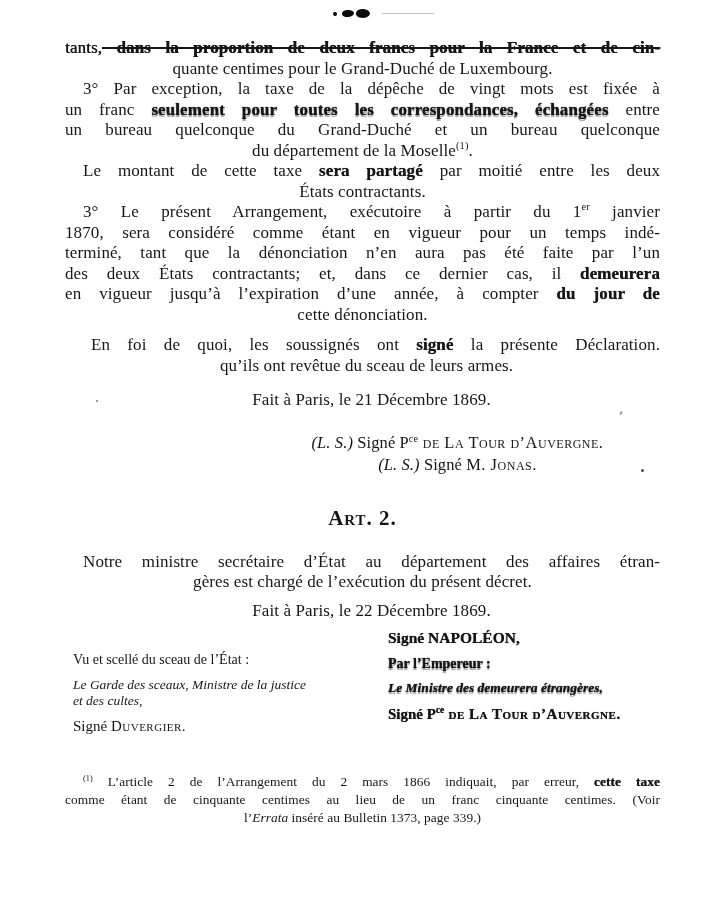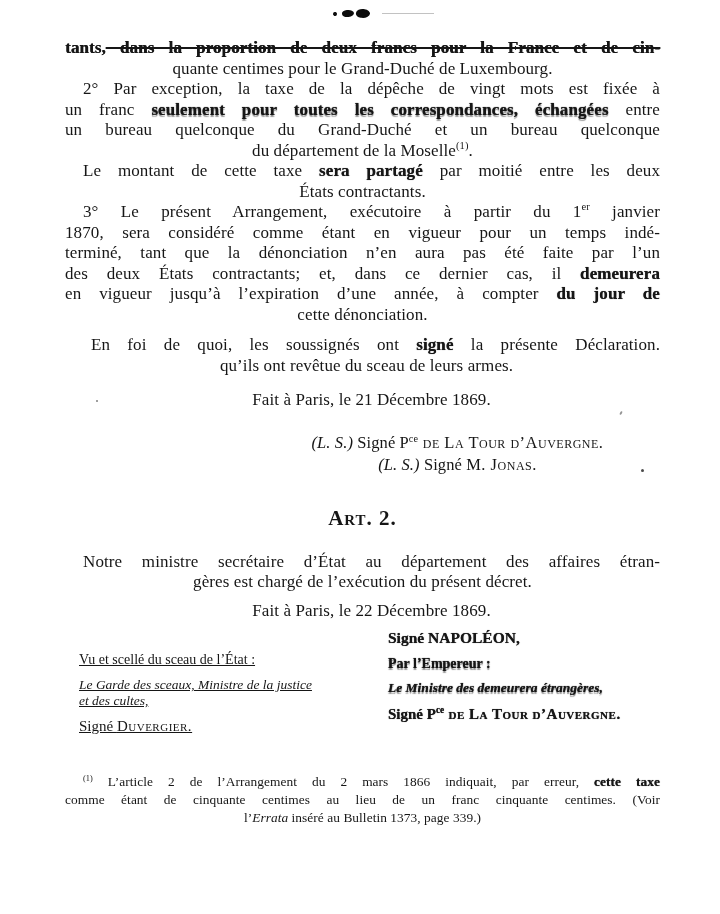--- a/index.html
+++ b/index.html
@@ -19,21 +19,21 @@
   }
   .ln{
     font-size:17px;
     line-height:20.5px;
     letter-spacing:.1px;
     white-space:normal;
   }
   .j{text-align:justify;text-align-last:justify;}
   .l{text-align:center;}
   .ind{text-indent:18px;}
-  .heavy{font-weight:700;text-shadow:.4px 0 0 currentColor;}
+  .heavy{font-weight:400;text-shadow:.4px 0 0 currentColor;}
   .struck{font-weight:700;text-decoration:line-through;text-decoration-thickness:2.2px;text-shadow:.4px 0 0 currentColor;}
   .smz{font-weight:700;text-shadow:0 0 .7px rgba(0,0,0,.85);}
   .smzh{font-weight:700;text-shadow:0 0 1px rgba(0,0,0,.9),0 1.5px 1px rgba(0,0,0,.4);}
   .sup{vertical-align:super;font-size:62%;line-height:0;}
   .it{font-style:italic;}
   .sc{font-variant:small-caps;letter-spacing:.5px;}
   .gap10{margin-top:10px;margin-left:8px;}
   .gap14{margin-top:14px;}
   .sigblock1{margin-top:21px;margin-left:190px;}
   .sigblock1 .ln{font-size:16.5px;line-height:22px;}
@@ -43,21 +43,21 @@
     font-variant:small-caps;
     font-weight:700;
     font-size:21px;
     letter-spacing:1px;
     line-height:20px;
   }
   .p6{margin-top:24px;}
   .date2{margin-top:8px;}
   .sig-area{position:relative;margin-top:8px;height:116px;}
   .sig-col{position:absolute;text-align:left;}
-  .sig-left{left:14px;top:22px;width:300px;text-decoration:underline;}
+  .sig-left{left:8px;top:22px;width:300px;}
   .sig-right{right:-18px;top:0;width:290px;}
   .sigL-l1{font-size:14px;line-height:17px;margin-bottom:9px;}
   .sigL-it{font-size:13.5px;line-height:16px;font-style:italic;}
   .sigL-l4{font-size:15px;line-height:18px;margin-top:8px;}
   .sigR-l1{font-size:15.5px;line-height:18px;margin-bottom:8px;}
   .sigR-l2{font-size:14px;line-height:17px;margin-bottom:8px;}
   .sigR-l3{font-size:13.5px;line-height:16px;margin-bottom:9px;font-style:italic;}
   .sigR-l4{font-size:15px;line-height:18px;}
   .footnote{margin-top:28px;}
   .footnote .ln{font-size:13.4px;line-height:18px;letter-spacing:.05px;}
@@ -89,21 +89,21 @@
   <div class="speck speck3"></div>
 
   <div class="content">
 
     <div>
       <div class="ln j"><span class="heavy">tants,</span><span class="struck"> dans la proportion de deux francs pour la France et de cin-</span></div>
       <div class="ln l"><span>quante centimes pour le Grand-Duché de Luxembourg.</span></div>
     </div>
 
     <div>
-      <div class="ln j ind"><span>2° Par exception, la taxe de la dépêche de vingt mots est fixée à</span></div>
+      <div class="ln j ind"><span>3° Par exception, la taxe de la dépêche de vingt mots est fixée à</span></div>
       <div class="ln j"><span>un franc </span><span class="smzh">seulement pour toutes les correspondances, échangées</span><span> entre</span></div>
       <div class="ln j"><span>un bureau quelconque du Grand-Duché et un bureau quelconque</span></div>
       <div class="ln l"><span>du département de la Moselle</span><span class="sup">(1)</span><span>.</span></div>
     </div>
 
     <div>
       <div class="ln j ind"><span>Le montant de cette taxe </span><span class="smz">sera partagé</span><span> par moitié entre les deux</span></div>
       <div class="ln l"><span>États contractants.</span></div>
     </div>
 

